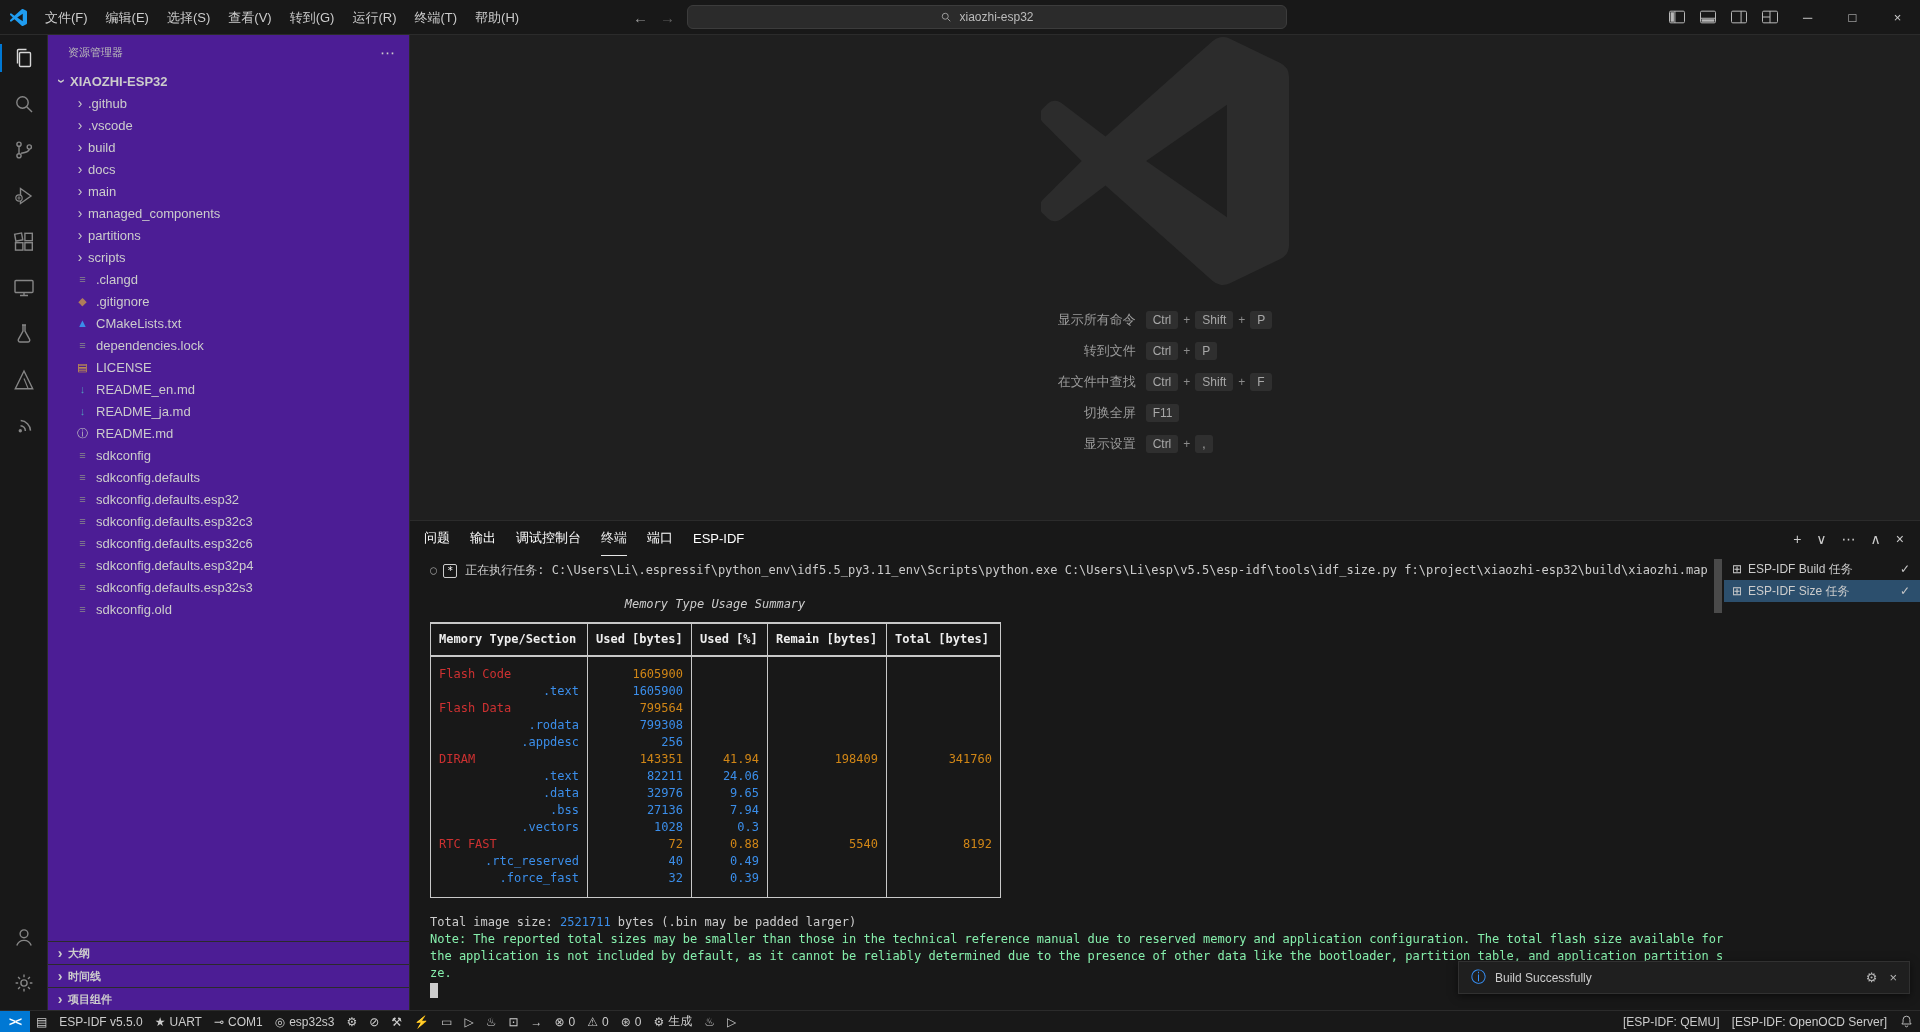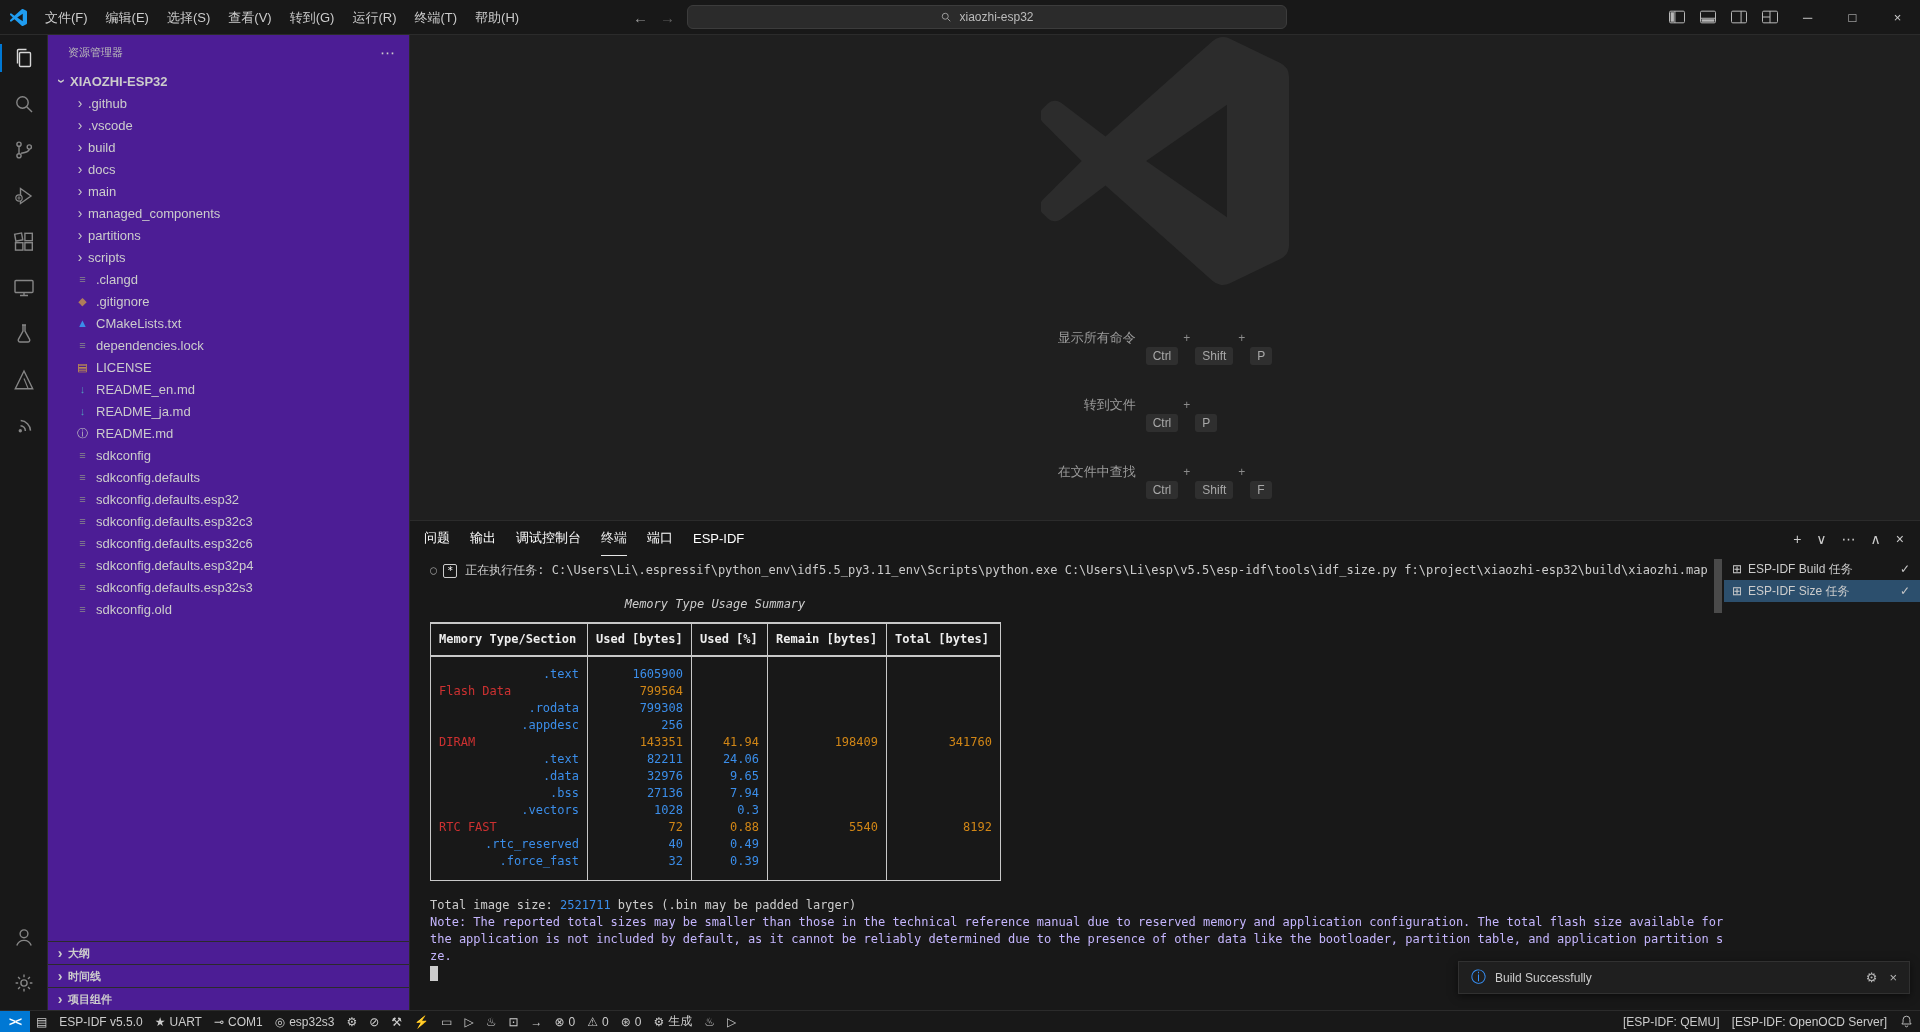--- a/index.html
+++ b/index.html
@@ -50,21 +50,21 @@
     font-size:11px;font-weight:700;color:#cccccc;padding-left:4px;}
 
   .editor-region{flex:1;display:flex;flex-direction:column;background:#1f1f1f;min-width:0;}
   .editor{flex:1;display:flex;flex-direction:column;align-items:center;overflow:hidden;}
   .watermark-logo{margin-top:2px;width:248px;height:248px;fill:#2c2c2c;flex:0 0 auto;}
   .shortcuts{margin-top:26px;display:grid;grid-template-columns:auto auto;column-gap:10px;
     row-gap:13px;align-items:center;}
   .sc-label{justify-self:end;color:#9b9b9b;font-size:13px;}
   .sc-keys{display:flex;align-items:center;gap:5px;color:#8b8b8b;font-size:12px;}
   kbd{background:rgba(128,128,128,0.17);border-radius:3px;padding:2px 7px;color:#a8a8a8;
-    font-size:12px;font-family:"Liberation Sans",sans-serif;margin-top:36px;}
+    font-size:12px;font-family:"Liberation Sans",sans-serif;}
 
   
   .panel{flex:0 0 490px;height:490px;background:#181818;border-top:1px solid #2b2b2b;
     display:flex;flex-direction:column;min-height:0;}
   .panel-tabs{flex:0 0 35px;display:flex;align-items:center;padding-left:14px;}
   .ptab{margin-right:20px;height:35px;display:flex;align-items:center;font-size:13px;
     color:#ffffff;border-bottom:1px solid transparent;}
   .ptab.active{color:#e7e7e7;border-bottom-color:#e7e7e7;}
   .panel-actions{margin-left:auto;display:flex;align-items:center;gap:15px;padding-right:16px;
     color:#cccccc;font-size:14px;}
@@ -82,21 +82,21 @@
     padding:7px 8px;font-size:12px;border-radius:16px;}
   .size th,.size td{border-left:1px solid #c8c8c8;border-right:1px solid #c8c8c8;}
   .size td{padding:0 8px;height:17px;font-size:12px;white-space:pre;}
   .size td.num{text-align:right;}
   .size tr.sp td{height:10px;}
   .mname{color:#cd3131;} .mval{color:#d18616;}
   .sname{color:#3b8eea;} .sval{color:#3b8eea;}
   .size td.indent{padding-left:24px;text-align:right;}
   .total-line{margin-top:16px;white-space:pre;}
   .total-num{color:#3b8eea;}
-  .note-line{color:#c4b5fd;white-space:pre;}
+  .note-line{color:#86efac;white-space:pre;}
   .cursor{display:inline-block;width:8px;height:15px;background:#cccccc;margin-top:1px;}
   .term-scroll{position:absolute;right:2px;top:3px;width:8px;height:54px;background:#4a4a4a;}
   .terminal-list{flex:0 0 196px;width:196px;padding-top:2px;font-size:12px;}
   .tl-row{height:22px;display:flex;align-items:center;gap:6px;padding:0 10px 0 8px;color:#cccccc;}
   .tl-row.selected{background:#2c4f6d;}
   .tl-icon{font-size:12px;}
   .tl-check{margin-left:auto;color:#c5c5c5;}
 
   
   .statusbar{flex:0 0 22px;height:22px;background:#181818;border-top:1px solid #2b2b2b;
@@ -472,20 +472,27 @@
                 </thead>
               <tbody id="size-body">
                   <tr class="sp">
                     <td></td>
                     <td></td>
                     <td></td>
                     <td></td>
                     <td></td>
                   </tr>
                   <tr>
+                    <td class="mname">Flash Code</td>
+                    <td class="num mval">1605900</td>
+                    <td class="num mval"></td>
+                    <td class="num mval"></td>
+                    <td class="num mval"></td>
+                  </tr>
+                  <tr>
                     <td class="sname indent">.text</td>
                     <td class="num sval">1605900</td>
                     <td class="num sval"></td>
                     <td class="num sval"></td>
                     <td class="num sval"></td>
                   </tr>
                   <tr>
                     <td class="mname">Flash Data</td>
                     <td class="num mval">799564</td>
                     <td class="num mval"></td>

